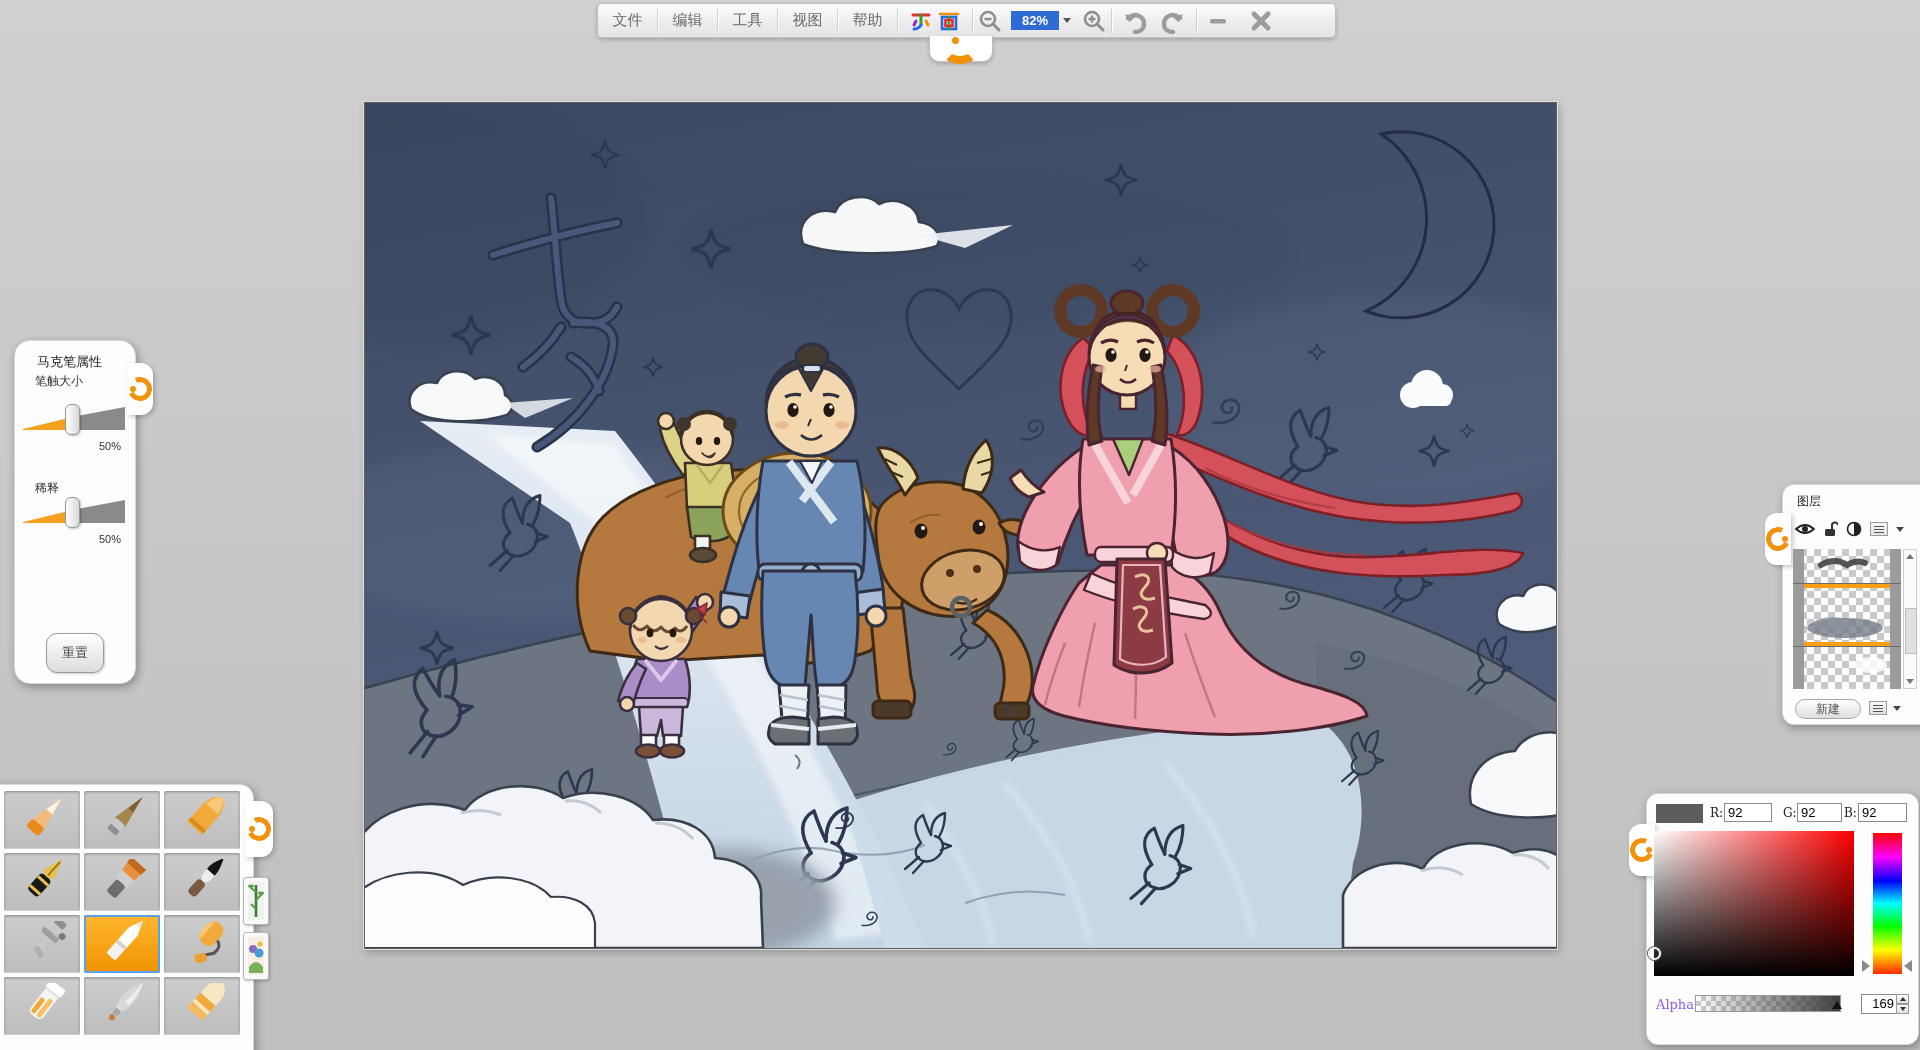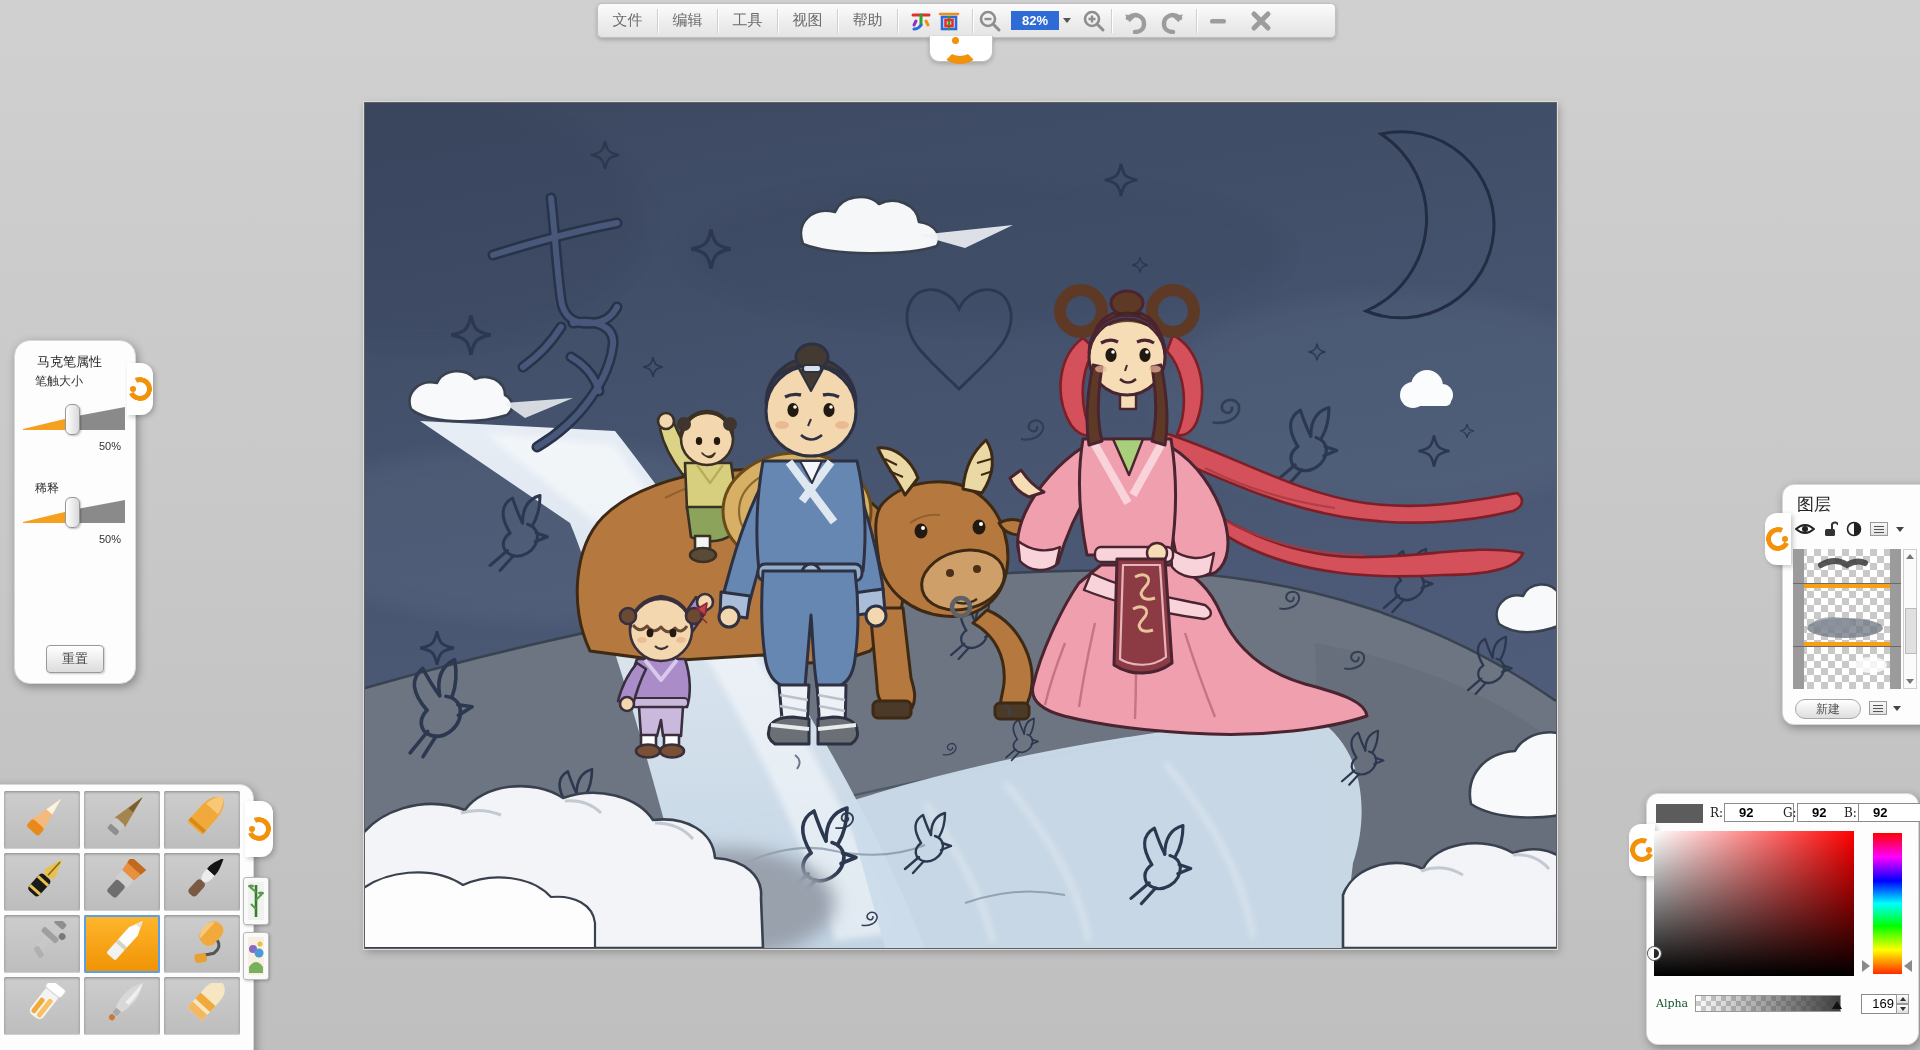--- a/index.html
+++ b/index.html
@@ -40,37 +40,37 @@
                border:1px solid #5f5f5f;box-shadow:0 0 0 1px #dddddd, 2px 3px 8px rgba(0,0,0,.25);}
   
   .marker-panel{left:14px;top:340px;width:120px;height:342px;border-radius:16px;}
   .mp-title{position:absolute;left:22px;top:12px;font-size:13px;color:#222;}
   .mp-label{position:absolute;left:20px;font-size:12px;color:#333;}
   .mp-val{position:absolute;right:14px;font-size:11px;color:#333;}
   .mp-slider{position:absolute;left:6px;width:108px;height:34px;}
   .mp-handle{position:absolute;width:13px;height:29px;border:1px solid #979797;border-radius:6px;
              background:linear-gradient(90deg,#ffffff,#d9d9d9);box-shadow:1px 1px 2px rgba(0,0,0,.25);}
   .reset-btn{position:absolute;left:50%;transform:translateX(-50%);bottom:10px;
-             padding:4px 15px;font-size:13px;color:#444;border:1px solid #9a9a9a;border-radius:4px;
+             padding:10px 15px;font-size:13px;color:#444;border:1px solid #9a9a9a;border-radius:11px;
              background:linear-gradient(#ffffff,#dcdcdc);box-shadow:1px 1px 2px rgba(0,0,0,.2);}
   
   .tools-panel{left:-14px;top:784px;width:266px;height:300px;border-radius:14px;}
   .tool-grid{position:absolute;left:17px;top:6px;display:grid;
              grid-template-columns:repeat(3,76px);grid-auto-rows:58px;gap:4px;}
   .tool-cell{background:linear-gradient(#cdcdcd,#bdbdbd);border-radius:2px;
              box-shadow:inset 0 1px 3px rgba(0,0,0,.35), inset 0 -1px 1px rgba(255,255,255,.5);
              display:flex;align-items:center;justify-content:center;}
   .tool-cell.selected{background:linear-gradient(#ffb72e,#f09203);
              box-shadow:inset 0 0 0 2px #58a0e8, inset 0 1px 2px rgba(0,0,0,.2);}
   .side-btn{position:absolute;width:24px;height:46px;background:#fafafa;border:1px solid #b9b9b9;
             border-radius:3px;box-shadow:1px 1px 3px rgba(0,0,0,.25);
             display:flex;align-items:center;justify-content:center;}
   
   .layers-panel{left:1782px;top:484px;width:150px;height:239px;border-radius:12px;}
-  .lp-title{position:absolute;left:14px;top:8px;font-size:17px;color:#222;}
+  .lp-title{position:absolute;left:14px;top:8px;font-size:12px;color:#222;}
   .lp-icons{position:absolute;left:12px;top:36px;display:flex;align-items:center;gap:8px;}
   .menu-box{width:18px;height:14px;border:1px solid #9a9a9a;background:linear-gradient(#f8f8f8,#e2e2e2);
             display:flex;flex-direction:column;justify-content:center;gap:2px;padding:2px 3px;box-sizing:border-box;}
   .menu-box i{display:block;height:1px;background:#555;}
   .dd-caret{width:0;height:0;border-left:4px solid transparent;border-right:4px solid transparent;
             border-top:5px solid #444;}
   .layer-list{position:absolute;left:10px;top:64px;width:108px;height:140px;background:#fff;}
   .checker{background-image:linear-gradient(45deg,#c9c9c9 25%,transparent 25%,transparent 75%,#c9c9c9 75%),
            linear-gradient(45deg,#c9c9c9 25%,#ffffff 25%,#ffffff 75%,#c9c9c9 75%);
            background-size:14px 14px;background-position:0 0,7px 7px;}
@@ -82,33 +82,33 @@
   .lscroll .thumb{position:absolute;left:1px;width:10px;top:58px;height:44px;background:#e0e0e0;border:1px solid #bbb;}
   .tri-up{width:0;height:0;border-left:4px solid transparent;border-right:4px solid transparent;border-bottom:5px solid #777;
           position:absolute;left:2px;top:4px;}
   .tri-dn{width:0;height:0;border-left:4px solid transparent;border-right:4px solid transparent;border-top:5px solid #777;
           position:absolute;left:2px;bottom:4px;}
   .new-btn{position:absolute;left:12px;top:214px;width:64px;height:18px;border:1px solid #a8a8a8;border-radius:10px;
            background:linear-gradient(#ffffff,#dedede);font-size:12px;color:#555;text-align:center;line-height:18px;}
   
   .color-panel{left:1646px;top:793px;width:271px;height:250px;border-radius:12px;}
   .cp-label{position:absolute;top:12px;font-size:12px;color:#222;font-family:"DejaVu Serif",serif;}
-  .cp-input{position:absolute;top:9px;height:17px;border:1px solid #8a8a8a;font-size:13px;padding:0 14px;
-            font-family:"Liberation Sans",sans-serif;font-weight:bold;}
+  .cp-input{position:absolute;top:9px;height:17px;border:1px solid #8a8a8a;font-size:13px;padding:0 3px;
+            font-family:"Liberation Sans",sans-serif;}
   .sv-square{position:absolute;left:7px;top:37px;width:200px;height:145px;
              background:linear-gradient(to top,#000,rgba(0,0,0,0)),linear-gradient(to right,#fff,#f00);}
   .sv-handle{position:absolute;left:-6px;top:116px;width:9px;height:9px;border:2px solid #f5f5f5;border-radius:50%;
              box-shadow:0 0 0 1px #555;}
   .hue-bar{position:absolute;left:226px;top:39px;width:29px;height:141px;
            background:linear-gradient(#ff0000 0%,#ff00ff 17%,#0000ff 34%,#00ffff 50%,#00ff00 66%,#ffff00 83%,#ff2a00 100%);}
   .hue-tri-l{position:absolute;left:215px;top:166px;width:0;height:0;border-top:6px solid transparent;
              border-bottom:6px solid transparent;border-left:8px solid #8a8a8a;}
   .hue-tri-r{position:absolute;left:257px;top:166px;width:0;height:0;border-top:6px solid transparent;
              border-bottom:6px solid transparent;border-right:8px solid #8a8a8a;}
-  .alpha-label{position:absolute;left:9px;top:203px;font-size:11px;color:#14532d;font-family:"DejaVu Serif",serif;}
+  .alpha-label{position:absolute;left:9px;top:203px;font-size:13px;color:#8b5cf6;font-family:"DejaVu Serif",serif;}
   .alpha-slider{position:absolute;left:48px;top:201px;width:146px;height:17px;border:1px solid #999;box-sizing:border-box;
         background-image:linear-gradient(to right,rgba(130,130,130,0),#3f3f3f),
         linear-gradient(45deg,#cdcdcd 25%,transparent 25%,transparent 75%,#cdcdcd 75%),
         linear-gradient(45deg,#cdcdcd 25%,#ffffff 25%,#ffffff 75%,#cdcdcd 75%);
         background-size:100% 100%,10px 10px,10px 10px;background-position:0 0,0 0,5px 5px;}
   .alpha-marker{position:absolute;left:136px;top:5px;width:0;height:0;border-left:5px solid transparent;
         border-right:5px solid transparent;border-bottom:8px solid #111;}
   .alpha-box{position:absolute;left:214px;top:200px;width:32px;height:18px;border:1px solid #8a8a8a;background:#fff;
         font-size:13px;text-align:right;line-height:18px;padding-right:3px;}
   .spin{position:absolute;left:249px;top:200px;width:13px;height:20px;display:flex;flex-direction:column;}

